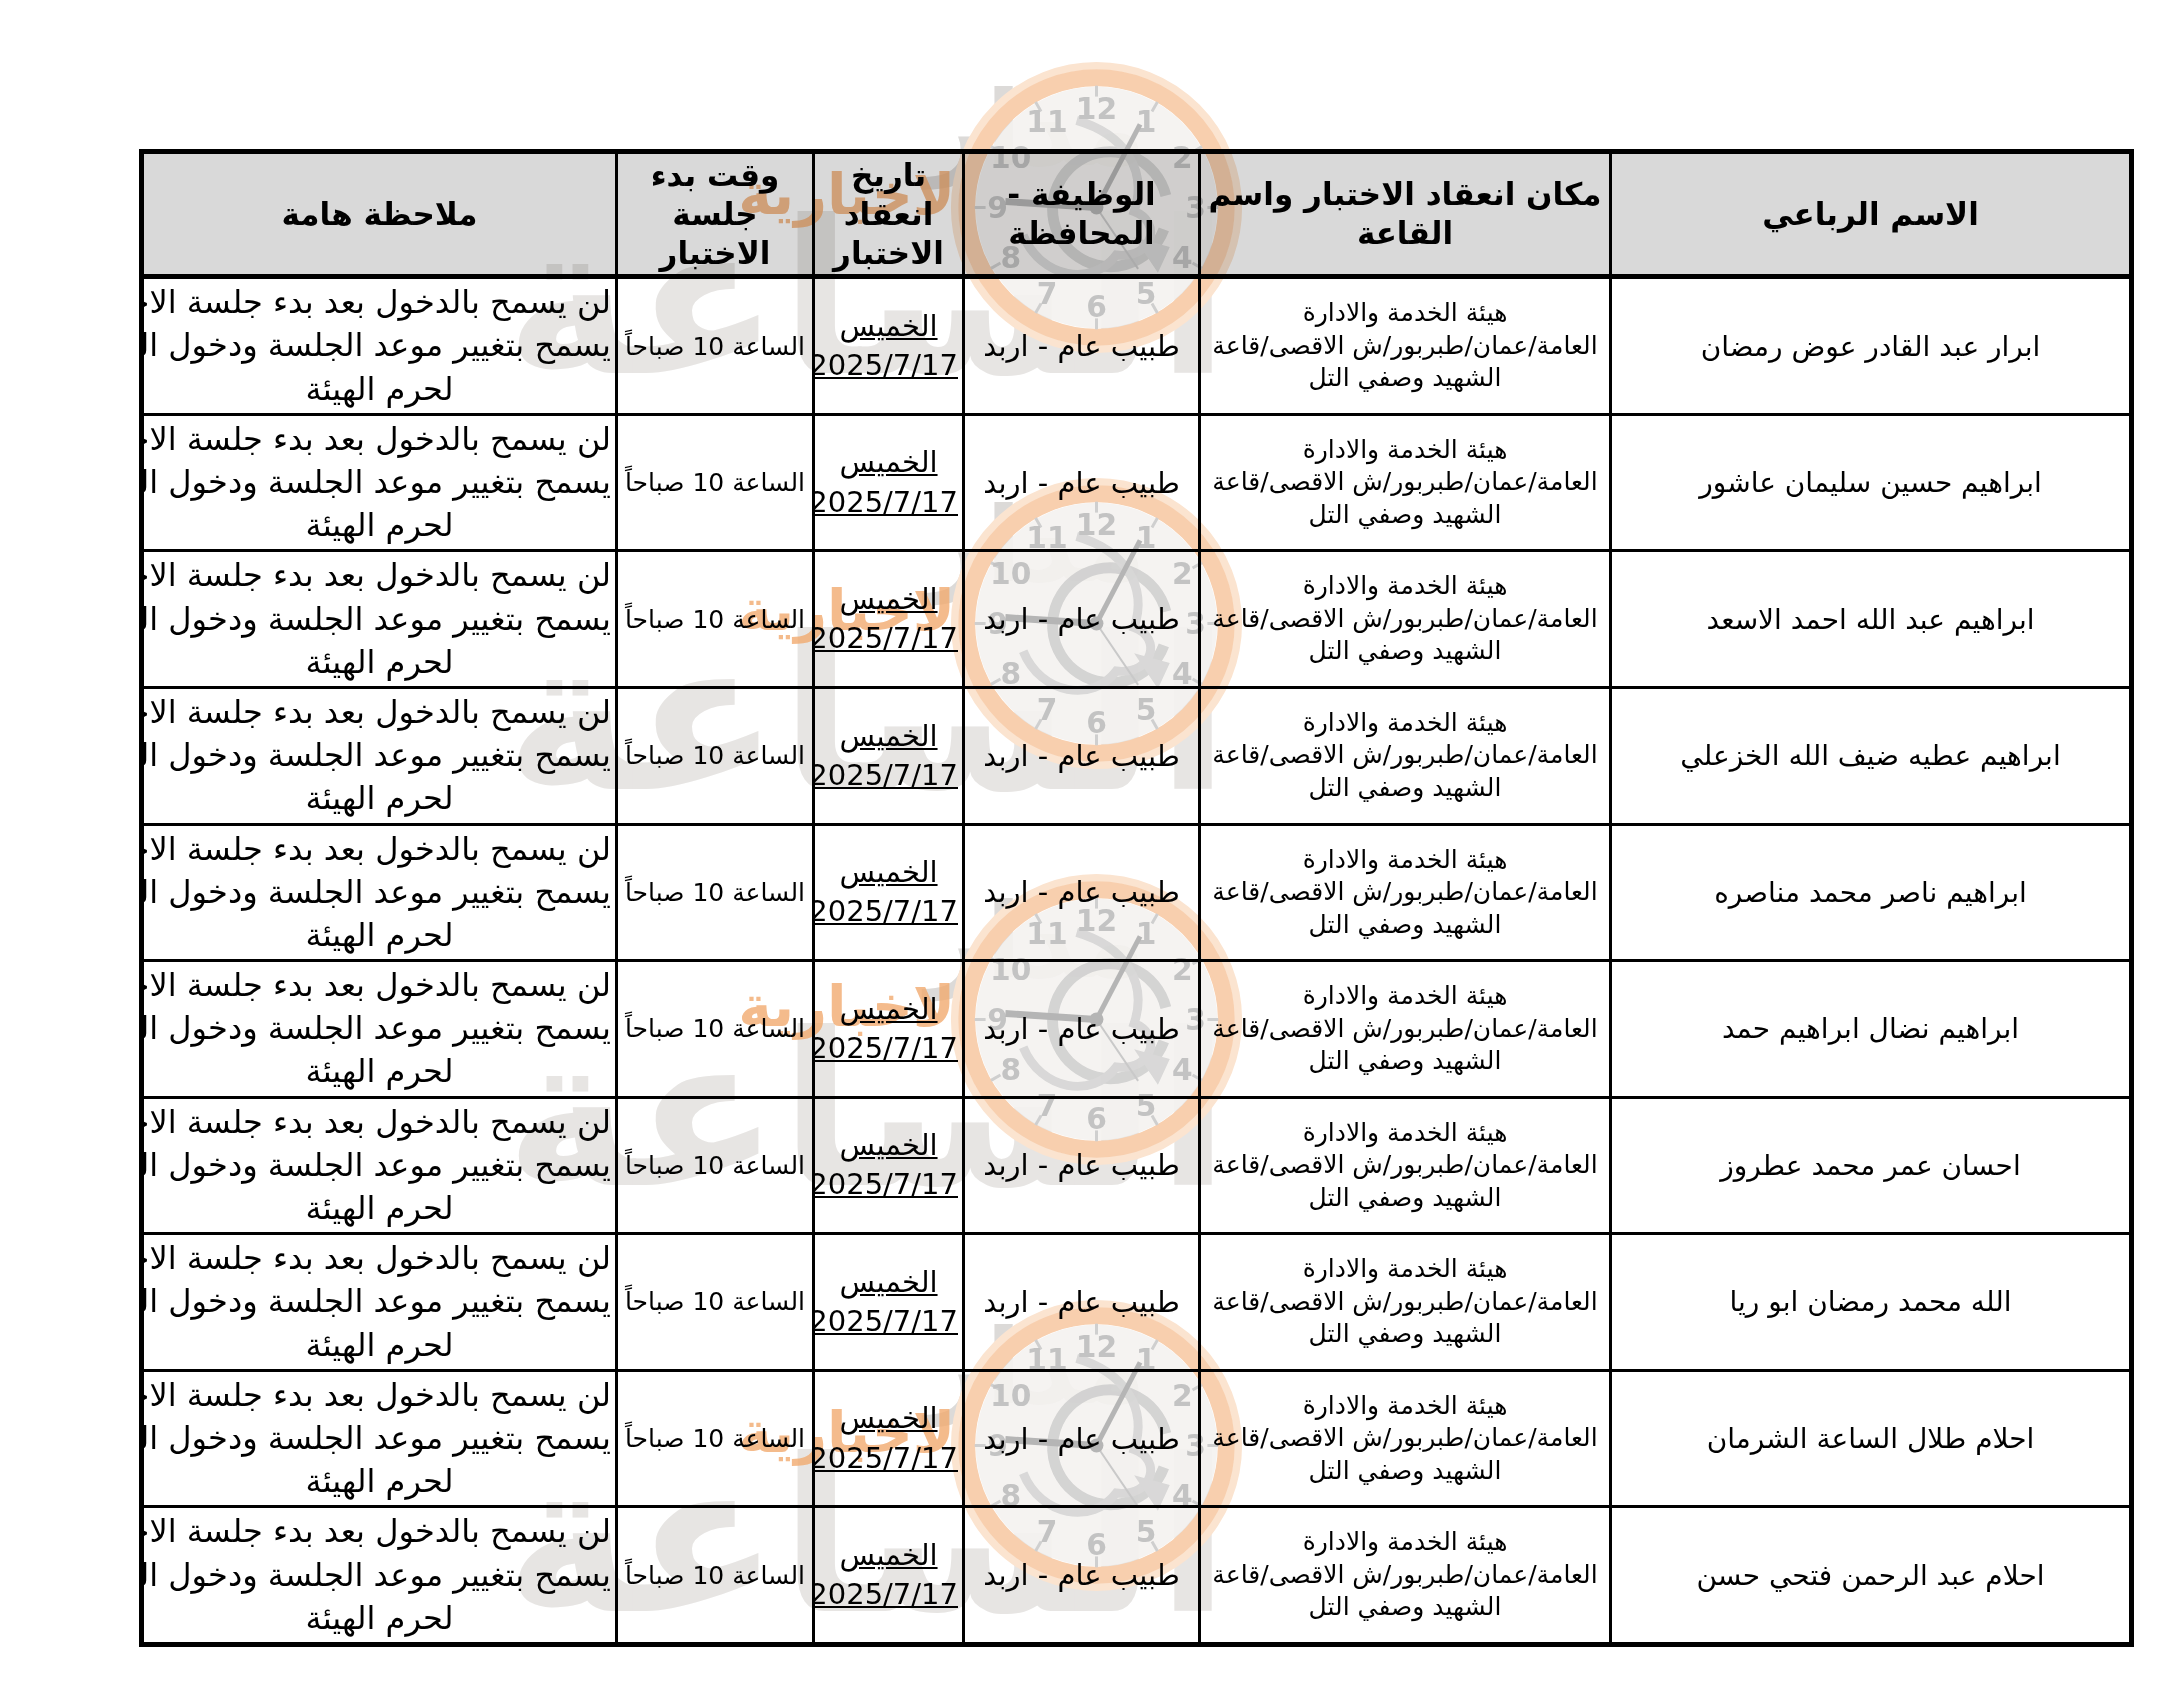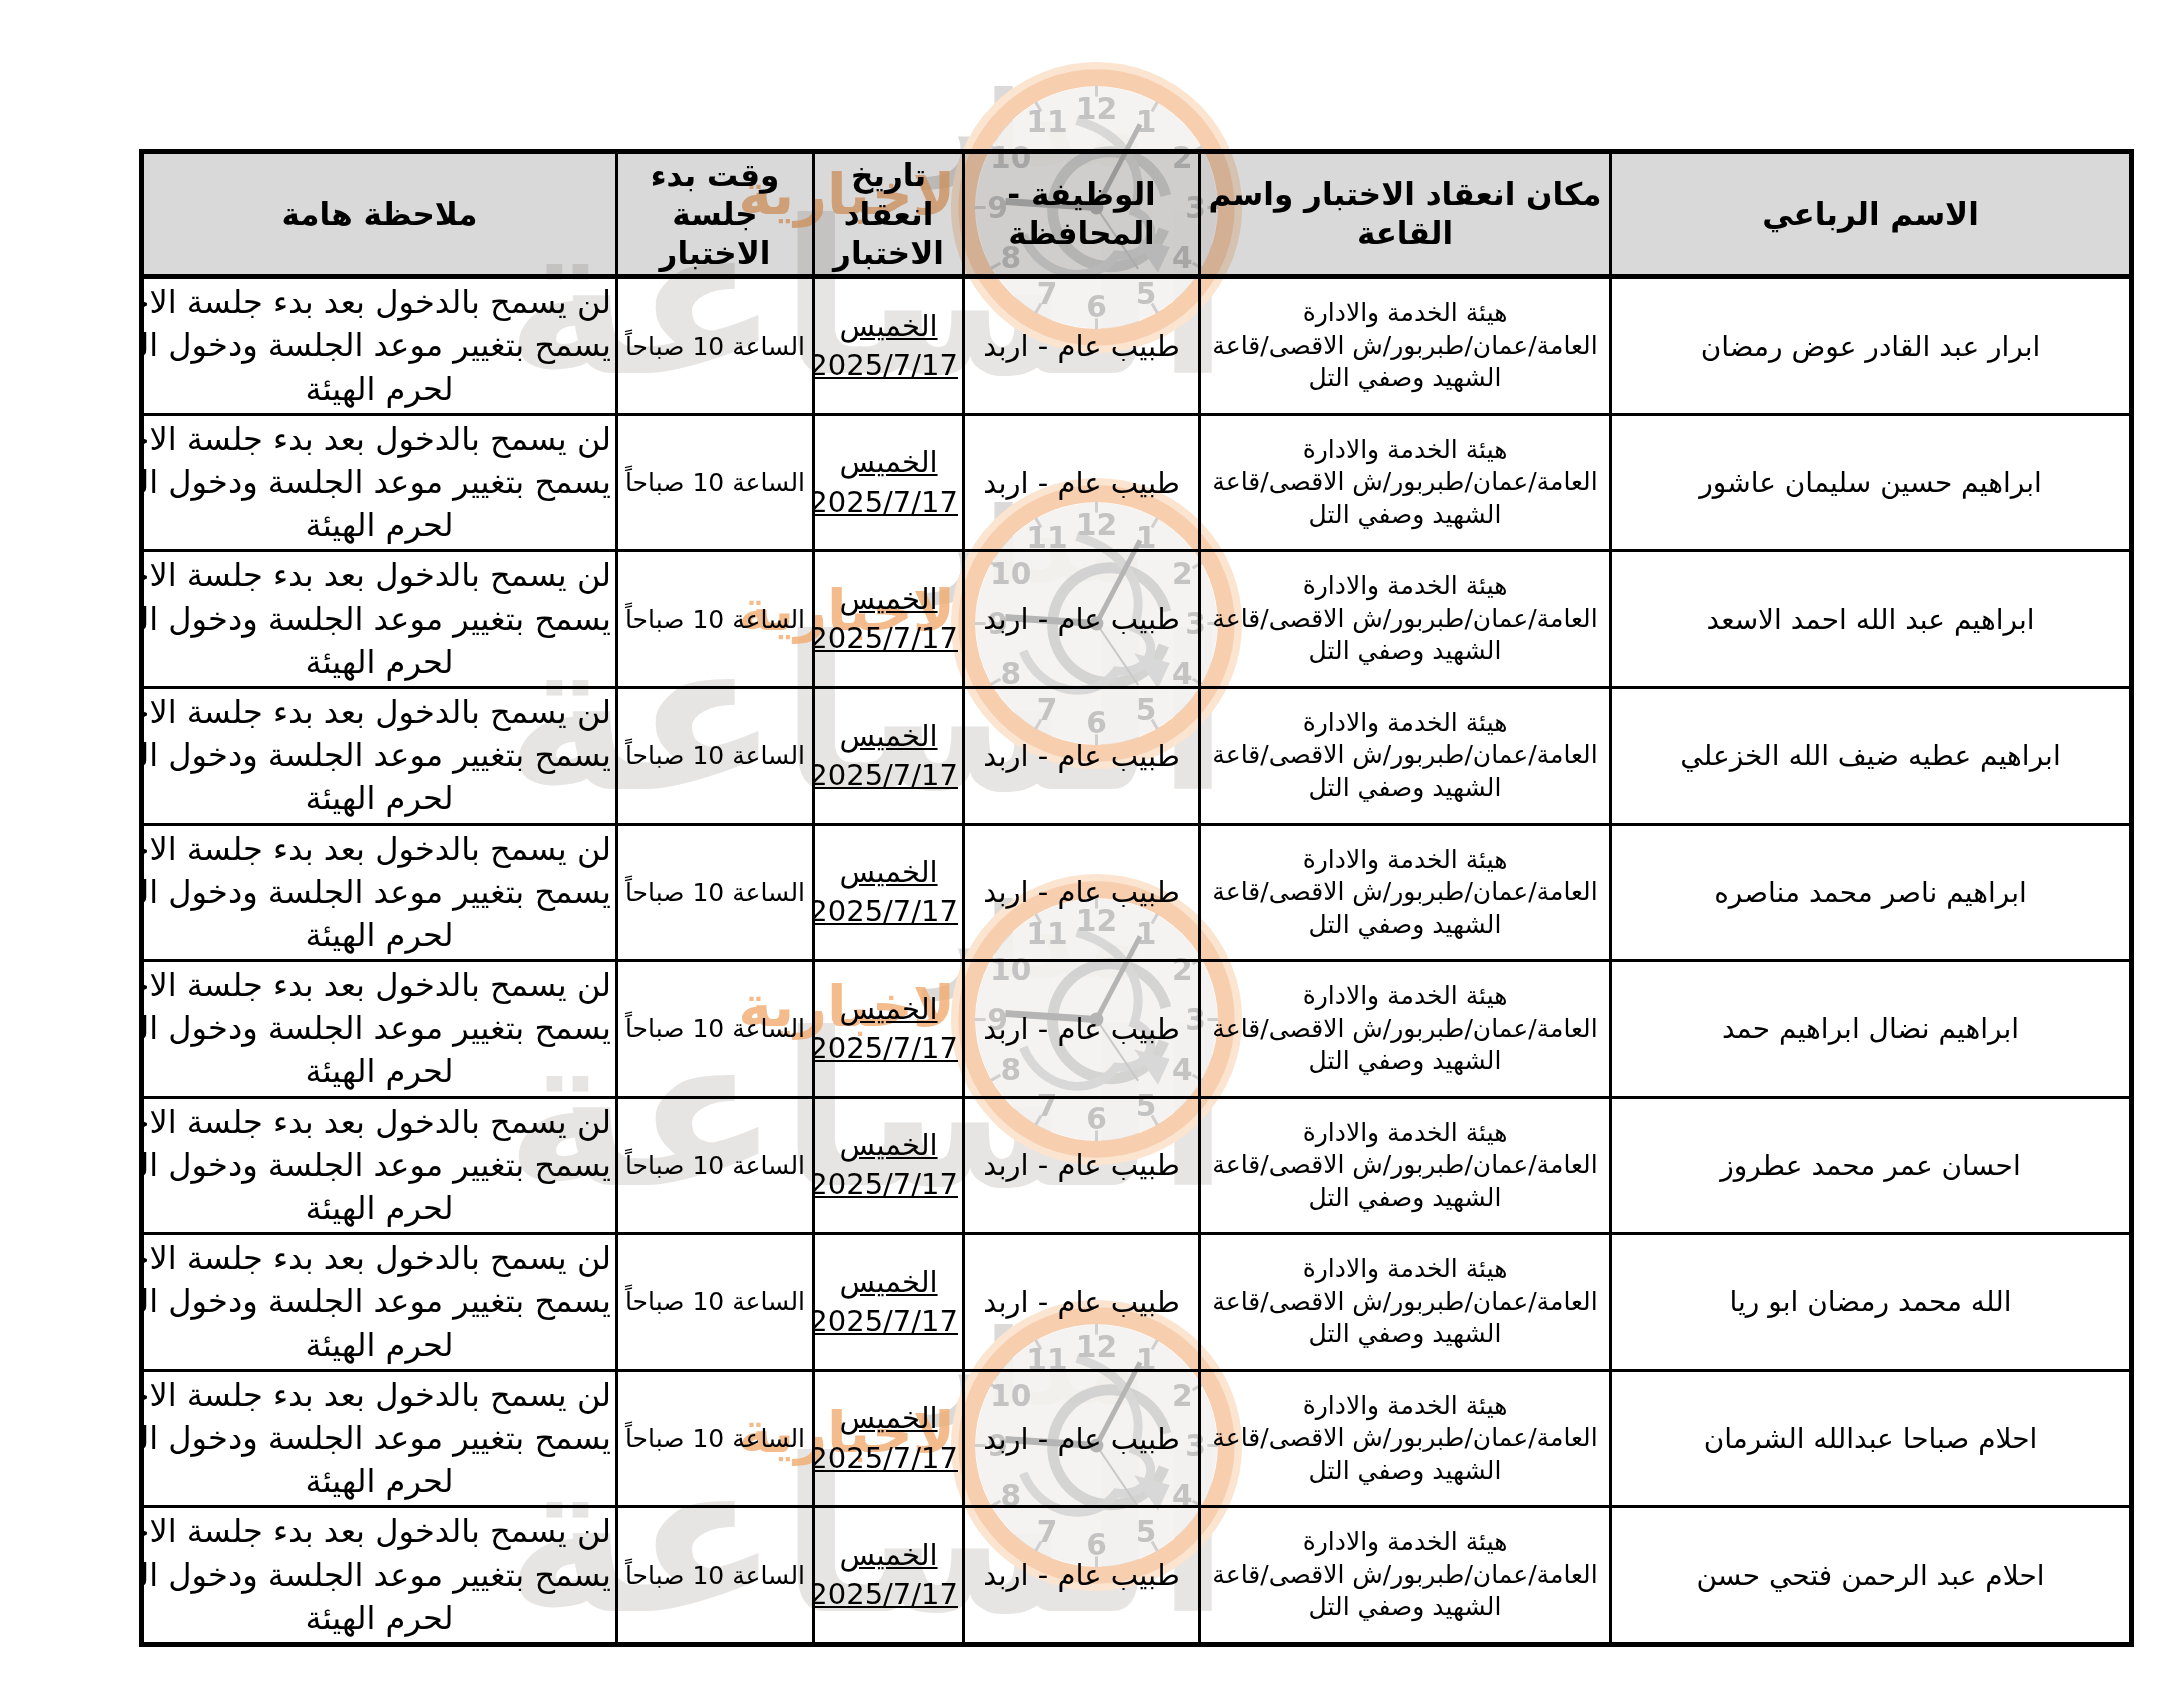--- a/index.html
+++ b/index.html
@@ -427,21 +427,21 @@
             <div>2025/7/17</div>
           </td>
           <td class="c-time">الساعة 10 صباحاً</td>
           <td class="c-note">
             <div class="line">لن يسمح بالدخول بعد بدء جلسة الاختبار ولا</div>
             <div class="line">يسمح بتغيير موعد الجلسة ودخول المرافقين</div>
             <div class="line">لحرم الهيئة</div>
           </td>
         </tr>
         <tr>
-          <td class="c-name">احلام صباحا عبدالله الشرمان</td>
+          <td class="c-name">احلام طلال الساعة الشرمان</td>
           <td class="c-loc">
             <div class="line">هيئة الخدمة والادارة</div>
             <div class="line">العامة/عمان/طبربور/ش الاقصى/قاعة</div>
             <div class="line">الشهيد وصفي التل</div>
           </td>
           <td class="c-job">طبيب عام - اربد</td>
           <td class="c-date">
             <div>الخميس</div>
             <div>2025/7/17</div>
           </td>

